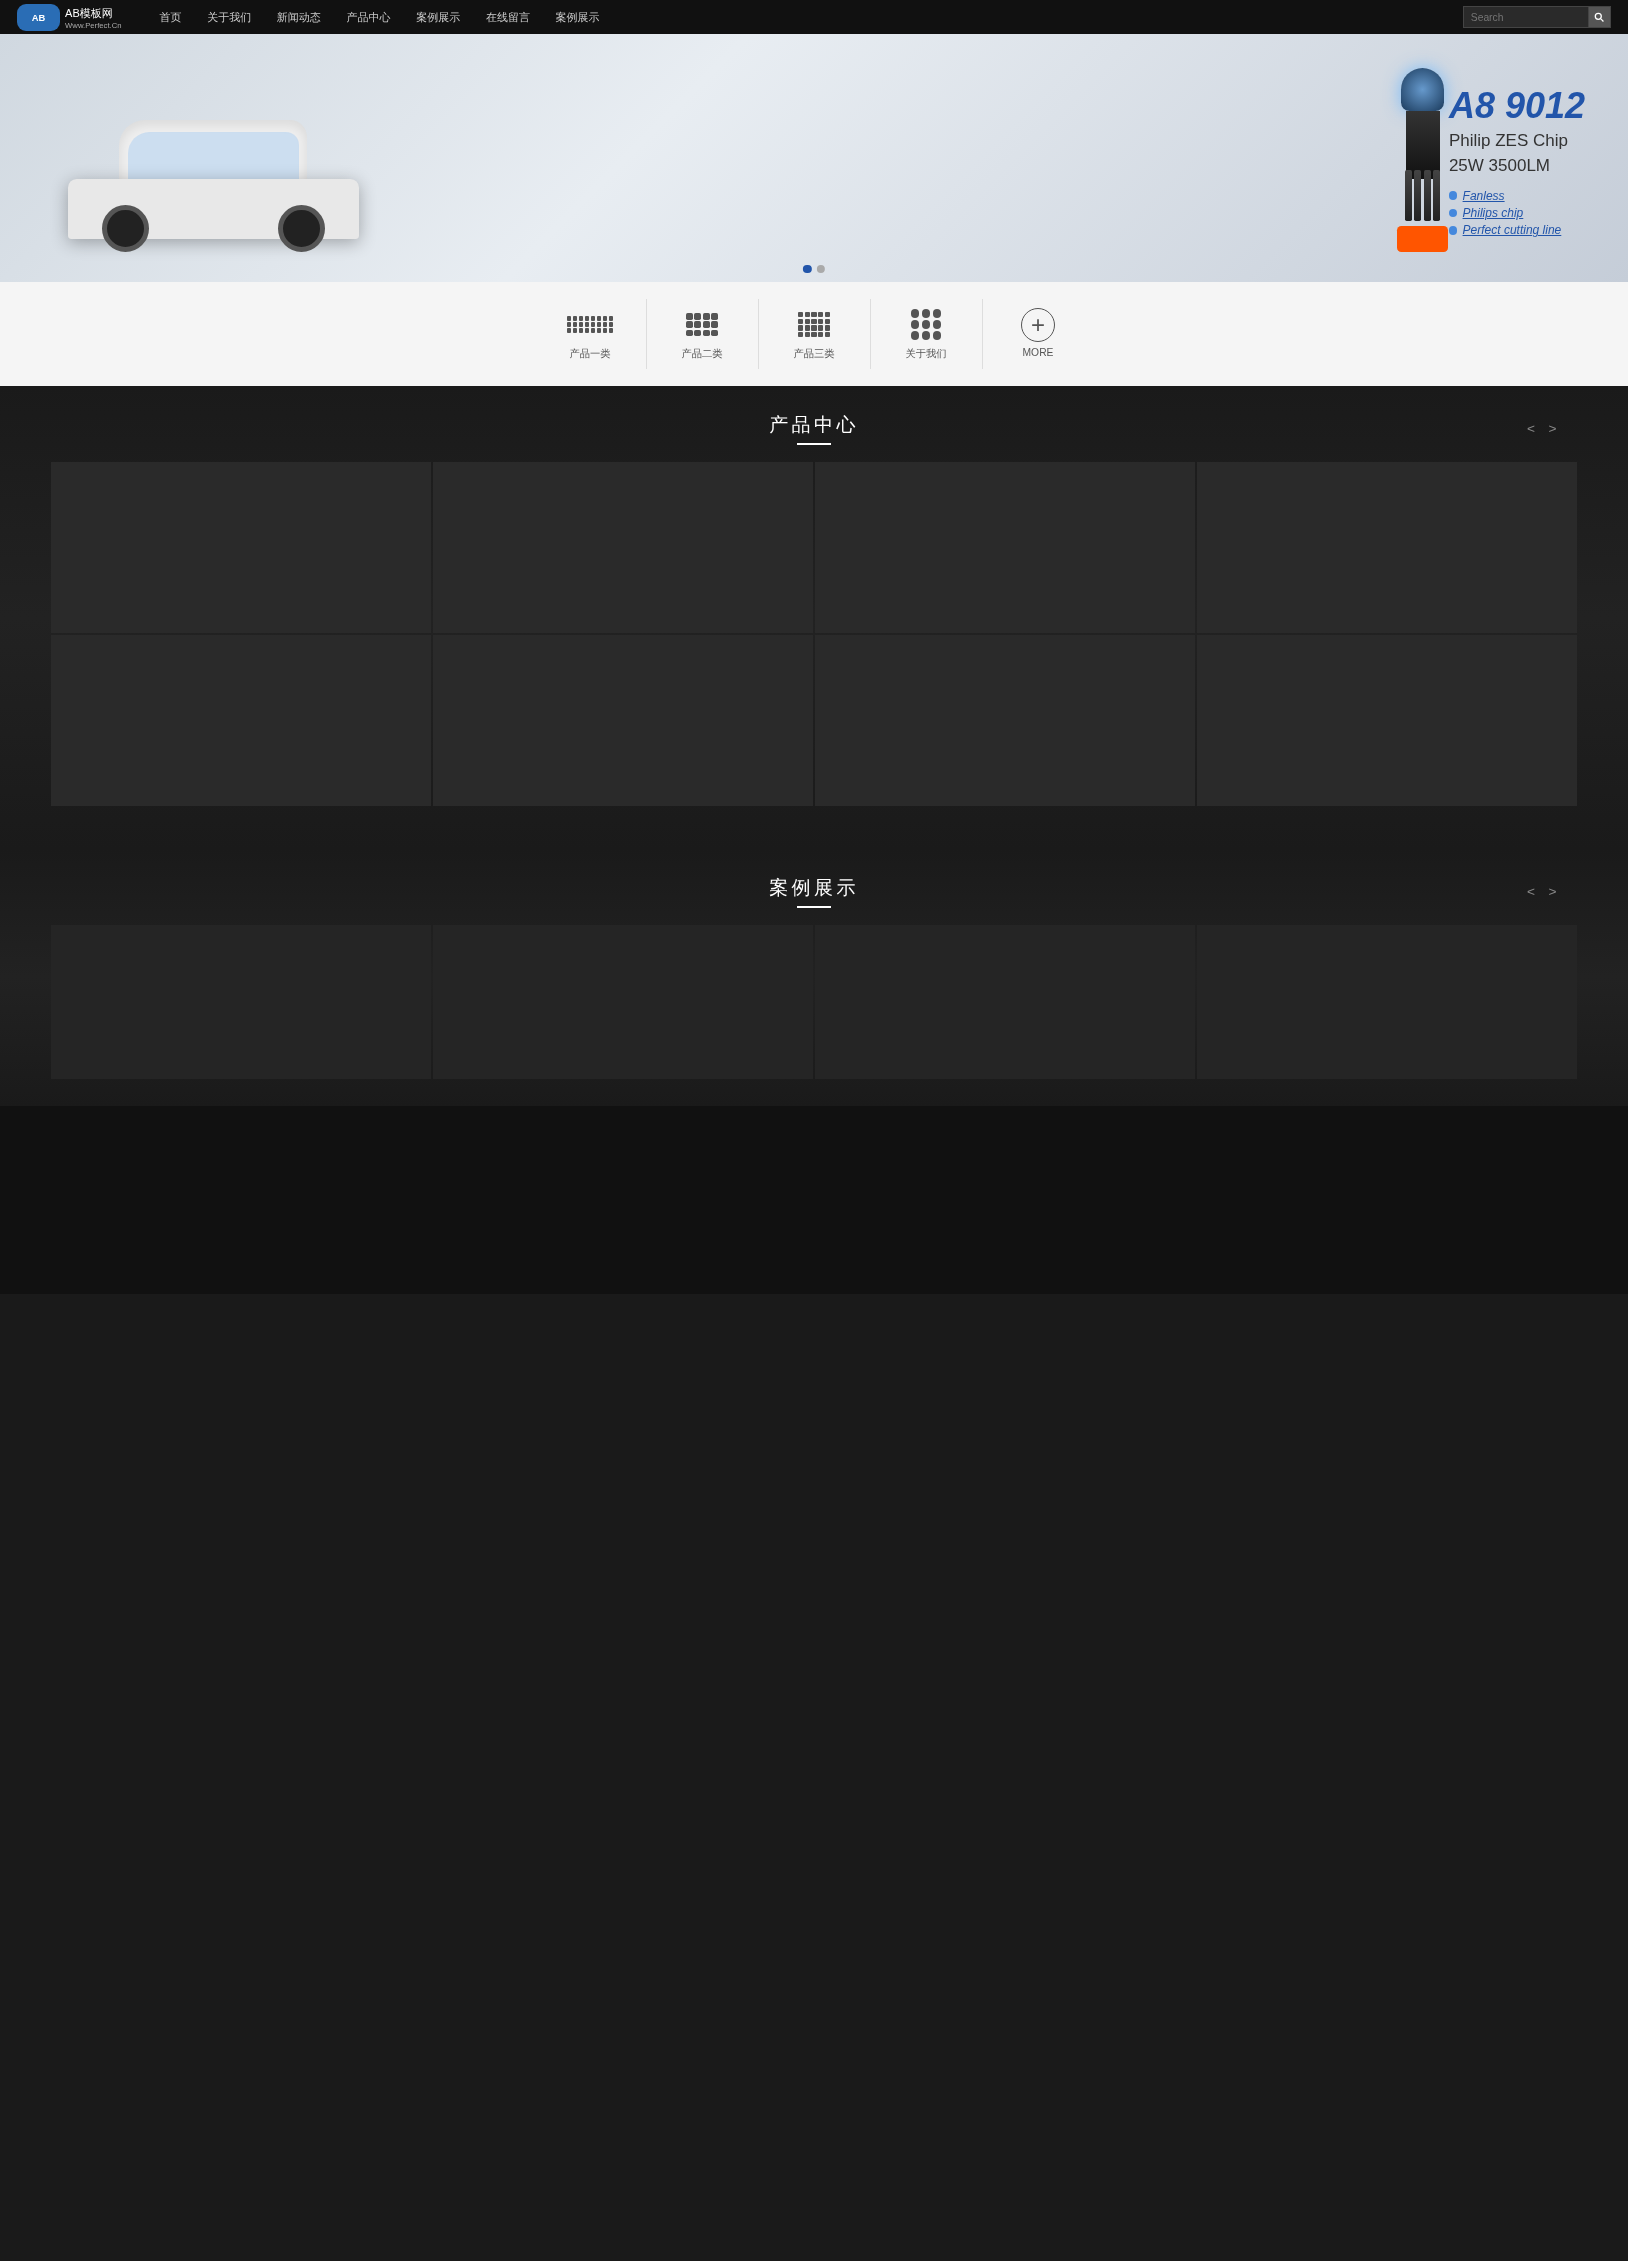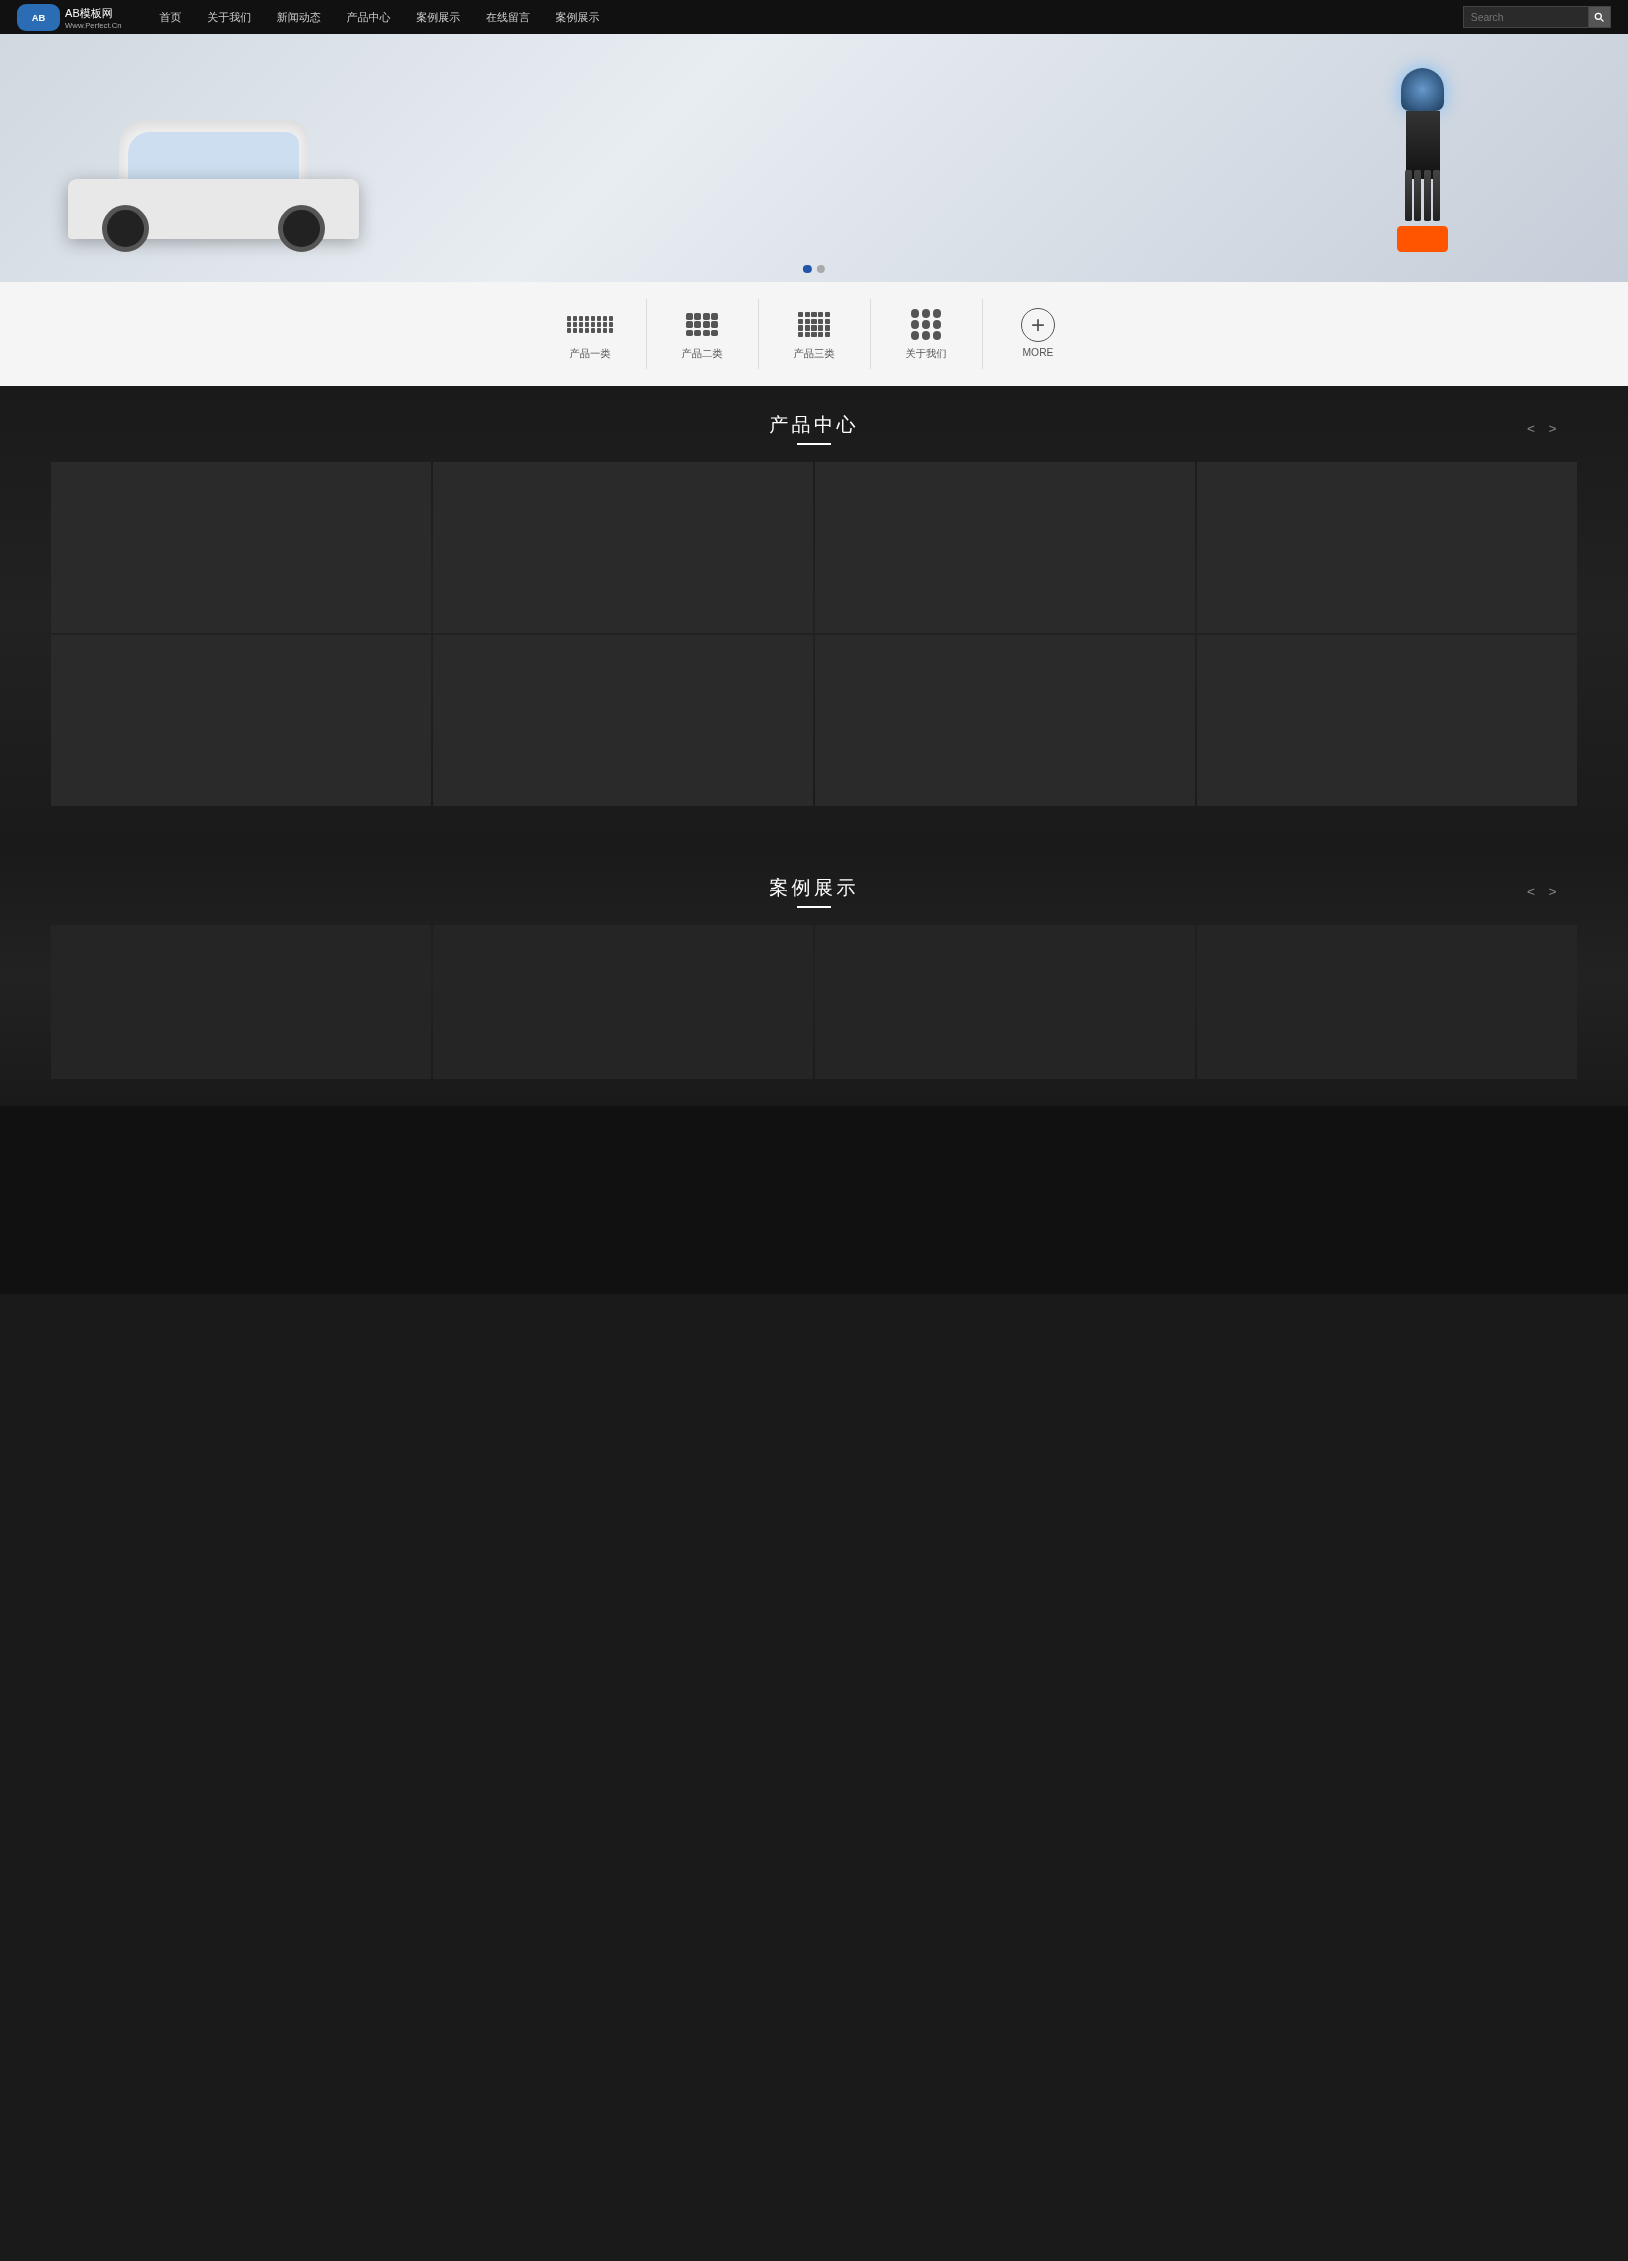--- a/index.html
+++ b/index.html
@@ -430,20 +430,39 @@
     <div class="bulb-body"></div>
     <div class="bulb-fins">
       <div class="fin"></div>
       <div class="fin"></div>
       <div class="fin"></div>
       <div class="fin"></div>
     </div>
     <div class="bulb-base"></div>
   </div>
 
+  <div class="banner-text">
+    <div class="banner-title">A8 9012</div>
+    <div class="banner-subtitle">Philip ZES Chip</div>
+    <div class="banner-subtitle">25W 3500LM</div>
+    <ul class="banner-features">
+      <li>
+        <span class="feature-dot"></span>
+        <span>Fanless</span>
+      </li>
+      <li>
+        <span class="feature-dot"></span>
+        <span>Philips chip</span>
+      </li>
+      <li>
+        <span class="feature-dot"></span>
+        <span>Perfect cutting line</span>
+      </li>
+    </ul>
+  </div>
 
   <div class="banner-dots">
     <div class="dot active"></div>
     <div class="dot"></div>
   </div>
 </section>
 
 <section class="categories">
   <div class="cat-item">
     <div class="cat-icon">

